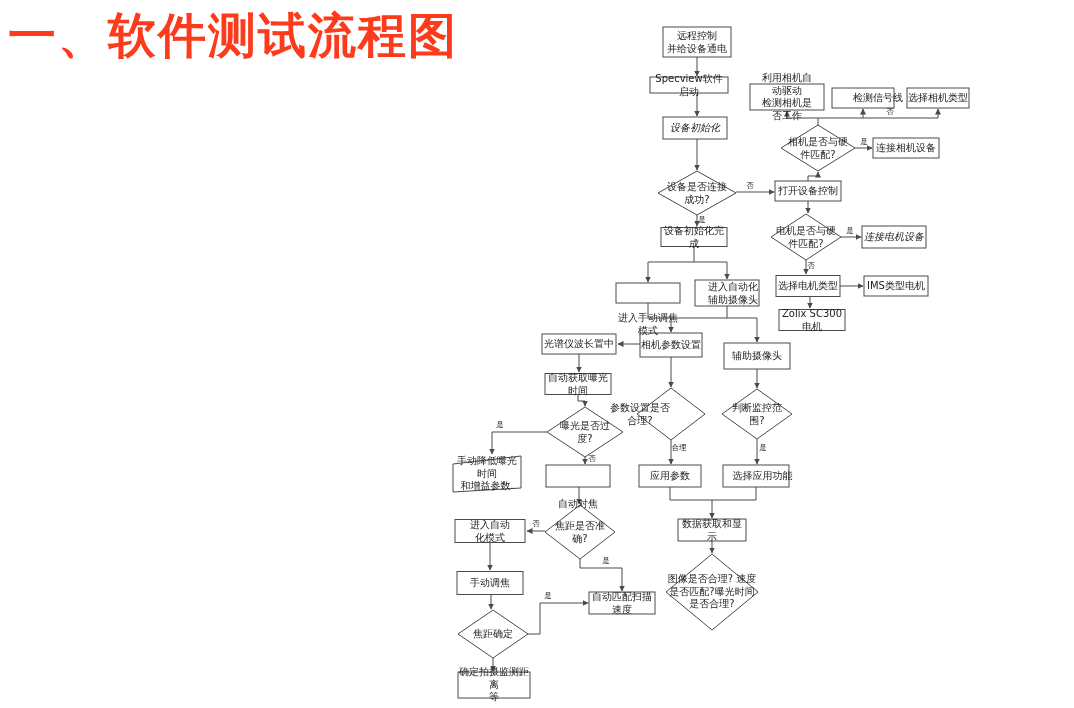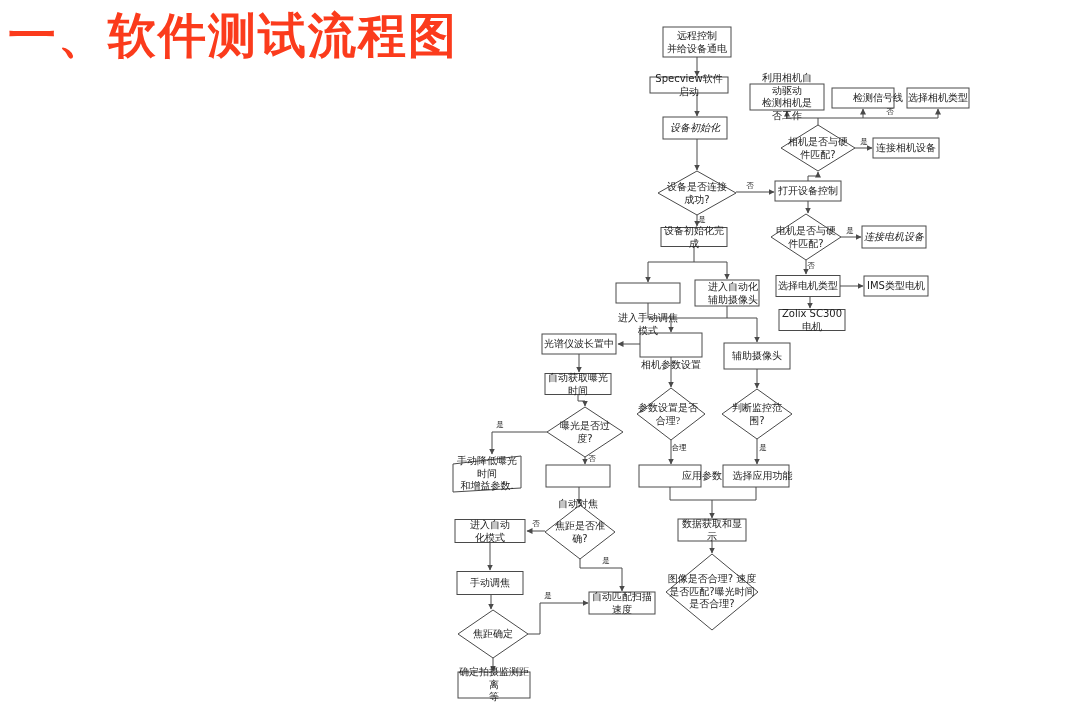--- a/index.html
+++ b/index.html
@@ -138,40 +138,40 @@
       <div class="node-label" style="left: 806px; top: 237px; width: 74px; color: rgb(34, 34, 34);">电机是否与硬
 件匹配?</div>
       <div class="node-label" style="left: 894px; top: 237px; width: 62px; color: rgb(34, 34, 34); font-style: italic;">连接电机设备</div>
       <div class="node-label" style="left: 808px; top: 286px; width: 62px; color: rgb(34, 34, 34);">选择电机类型</div>
       <div class="node-label" style="left: 896px; top: 286px; width: 62px; color: rgb(34, 34, 34);">IMS类型电机</div>
       <div class="node-label" style="left: 812px; top: 320px; width: 64px; color: rgb(34, 34, 34);">Zolix SC300电机</div>
       <div class="node-label" style="left: 694px; top: 237px; width: 64px; color: rgb(34, 34, 34);">设备初始化完成</div>
       <div class="node-label" style="left: 648px; top: 293px; width: 62px; color: rgb(34, 34, 34); margin-top: 31px;">进入手动调焦模式</div>
       <div class="node-label" style="left: 727px; top: 293px; width: 62px; color: rgb(34, 34, 34); padding-left: 12px;">进入自动化
 辅助摄像头</div>
-      <div class="node-label" style="left: 671px; top: 345px; width: 82px; color: rgb(34, 34, 34); margin-top: 20px;">相机参数设置</div>
+      <div class="node-label" style="left: 671px; top: 345px; width: 82px; color: rgb(34, 34, 34);">相机参数设置</div>
       <div class="node-label" style="left: 757px; top: 356px; width: 64px; color: rgb(34, 34, 34);">辅助摄像头</div>
       <div class="node-label" style="left: 579px; top: 344px; width: 72px; color: rgb(34, 34, 34);">光谱仪波长置中</div>
       <div class="node-label" style="left: 578px; top: 384px; width: 64px; color: rgb(34, 34, 34); text-align: center;">自动获取曝光时间</div>
       <div class="node-label" style="left: 585px; top: 432px; width: 80px; color: rgb(34, 34, 34);">曝光是否过
 度?</div>
       <div class="node-label" style="left: 487px; top: 474px; width: 66px; color: rgb(34, 34, 34);">手动降低曝光时间
 和增益参数.</div>
       <div class="node-label" style="left: 578px; top: 476px; width: 62px; color: rgb(34, 34, 34); margin-top: 28px;">自动对焦</div>
       <div class="node-label" style="left: 580px; top: 532px; width: 74px; color: rgb(34, 34, 34);">焦距是否准
 确?</div>
       <div class="node-label" style="left: 490px; top: 531px; width: 48px; color: rgb(34, 34, 34);">进入自动化模式</div>
       <div class="node-label" style="left: 490px; top: 583px; width: 64px; color: rgb(34, 34, 34);">手动调焦</div>
       <div class="node-label" style="left: 622px; top: 603px; width: 64px; color: rgb(34, 34, 34);">自动匹配扫描速度</div>
       <div class="node-label" style="left: 493px; top: 634px; width: 74px; color: rgb(34, 34, 34);">焦距确定</div>
       <div class="node-label" style="left: 494px; top: 685px; width: 70px; color: rgb(34, 34, 34);">确定拍摄监测距离
 等</div>
-      <div class="node-label" style="left: 668px; top: 414px; width: 72px; color: rgb(34, 34, 34); font-family: Liberation Serif, serif;">参数设置是否
+      <div class="node-label" style="left: 640px; top: 414px; width: 72px; color: rgb(34, 34, 34);">参数设置是否
 合理?</div>
-      <div class="node-label" style="left: 670px; top: 476px; width: 44px; color: rgb(34, 34, 34); margin-left: 32px;">应用参数</div>
+      <div class="node-label" style="left: 670px; top: 476px; width: 44px; color: rgb(34, 34, 34);">应用参数</div>
       <div class="node-label" style="left: 757px; top: 414px; width: 74px; color: rgb(34, 34, 34);">判断监控范
 围?</div>
       <div class="node-label" style="left: 756px; top: 476px; width: 64px; color: rgb(34, 34, 34); padding-left: 13px;">选择应用功能</div>
       <div class="node-label" style="left: 712px; top: 530px; width: 66px; color: rgb(34, 34, 34);">数据获取和显示</div>
       <div class="node-label" style="left: 712px; top: 592px; width: 96px; color: rgb(34, 34, 34);">图像是否合理? 速度
 是否匹配?曝光时间
 是否合理?</div>
       <div class="edge-label" style="left: 750px; top: 186px; color: rgb(34, 34, 34);">否</div>
       <div class="edge-label" style="left: 702px; top: 220px; color: rgb(34, 34, 34);">是</div>
       <div class="edge-label" style="left: 864px; top: 142px; color: rgb(34, 34, 34);">是</div>

